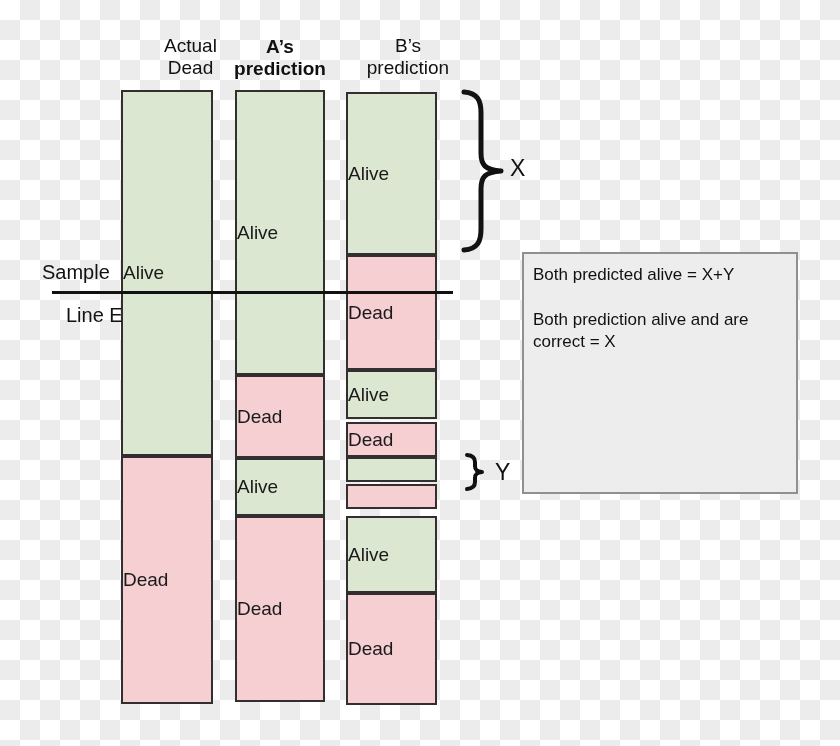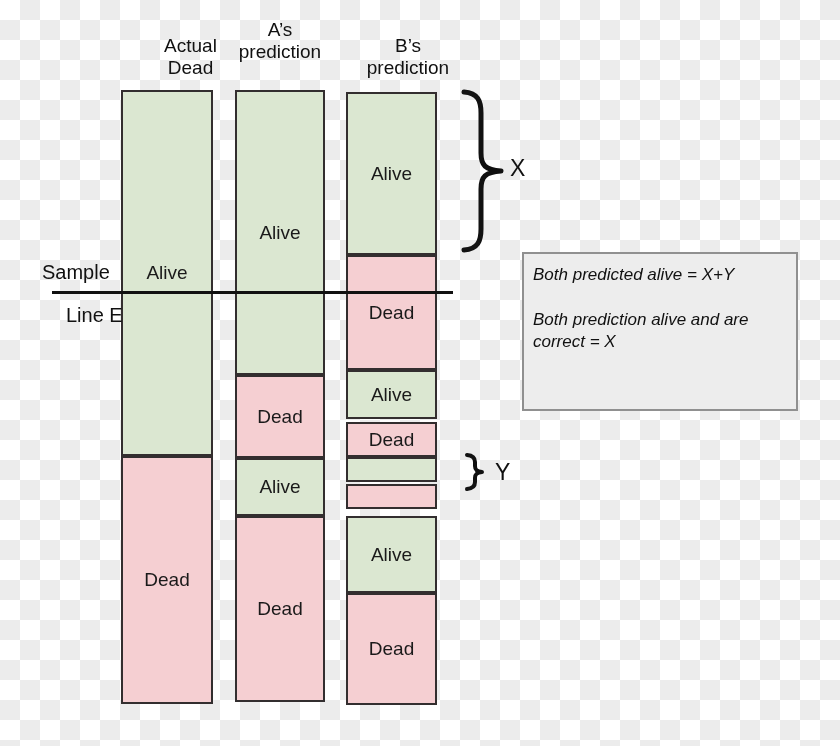--- a/index.html
+++ b/index.html
@@ -21,21 +21,20 @@
     line-height:22px;
     color:#111;
     white-space:nowrap;
   }
   .seg{
     position:absolute;
     box-sizing:border-box;
     border:2px solid #332e2f;
     display:flex;
     align-items:center;
-    justify-content:center;
   }
   .seg.alive{background:#dbe7d1;}
   .seg.dead{background:#f5cfd2;}
   .seg-label{
     font-size:19px;
     color:#1a1a1a;
   }
   #sample-line{
     position:absolute;
     left:52px;top:291px;
@@ -56,26 +55,25 @@
   .brace-letter{
     position:absolute;
     font-size:23px;
     color:#111;
   }
   #x-letter{left:510px;top:155px;}
   #y-letter{left:495px;top:459px;}
   #note-box{
     position:absolute;
     left:522px;top:252px;
-    width:276px;height:159px;
+    width:276px;height:242px;
     box-sizing:border-box;
     background:#ededed;
     border:2px solid #909090;
     padding:10px 8px 0 9px;
-    font-style:italic;
   }
   #note-box p{
     margin:0 0 23px 0;
     font-size:17px;
     line-height:22px;
     color:#111;
   }
 </style>
 </head>
 <body>
@@ -86,21 +84,21 @@
       <div class="col-header" style="left: 167px; top: 35px; padding-left: 47px;">
         <div>Actual</div>
         <div>Dead</div>
       </div>
       <div class="seg alive" style="left: 121px; top: 90px; width: 92px; height: 366px; background: rgb(219, 231, 209); border-color: rgb(51, 46, 47);">
         <span class="seg-label">Alive</span>
       </div>
       <div class="seg dead" style="left: 121px; top: 456px; width: 92px; height: 248px; background: rgb(245, 207, 210); border-color: rgb(51, 46, 47);">
         <span class="seg-label">Dead</span>
       </div>
-      <div class="col-header" style="left: 280px; top: 19px;">
+      <div class="col-header" style="left: 280px; top: 36px; font-weight: bold;">
         <div>A’s</div>
         <div>prediction</div>
       </div>
       <div class="seg alive" style="left: 235px; top: 90px; width: 90px; height: 285px; background: rgb(219, 231, 209); border-color: rgb(51, 46, 47);">
         <span class="seg-label">Alive</span>
       </div>
       <div class="seg dead" style="left: 235px; top: 375px; width: 90px; height: 83px; background: rgb(245, 207, 210); border-color: rgb(51, 46, 47);">
         <span class="seg-label">Dead</span>
       </div>
       <div class="seg alive" style="left: 235px; top: 458px; width: 90px; height: 58px; background: rgb(219, 231, 209); border-color: rgb(51, 46, 47);">

